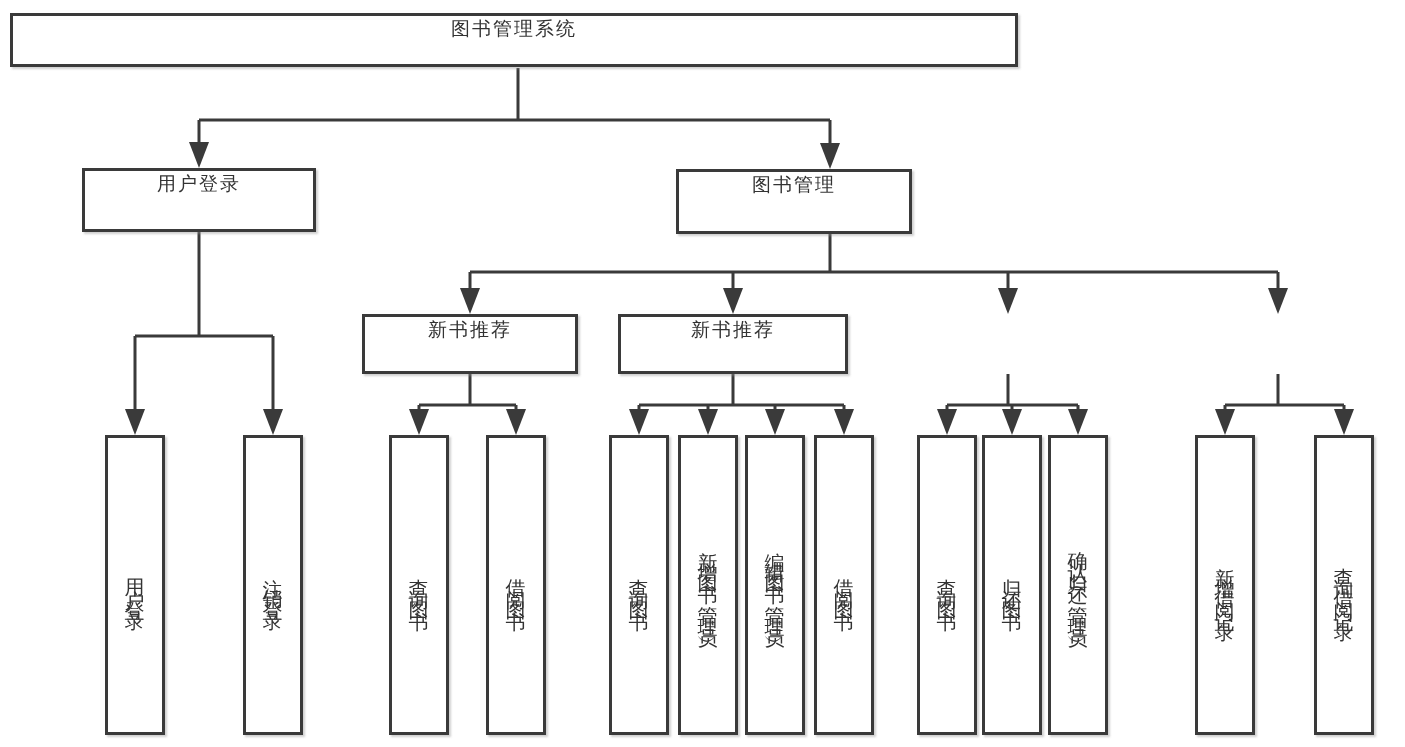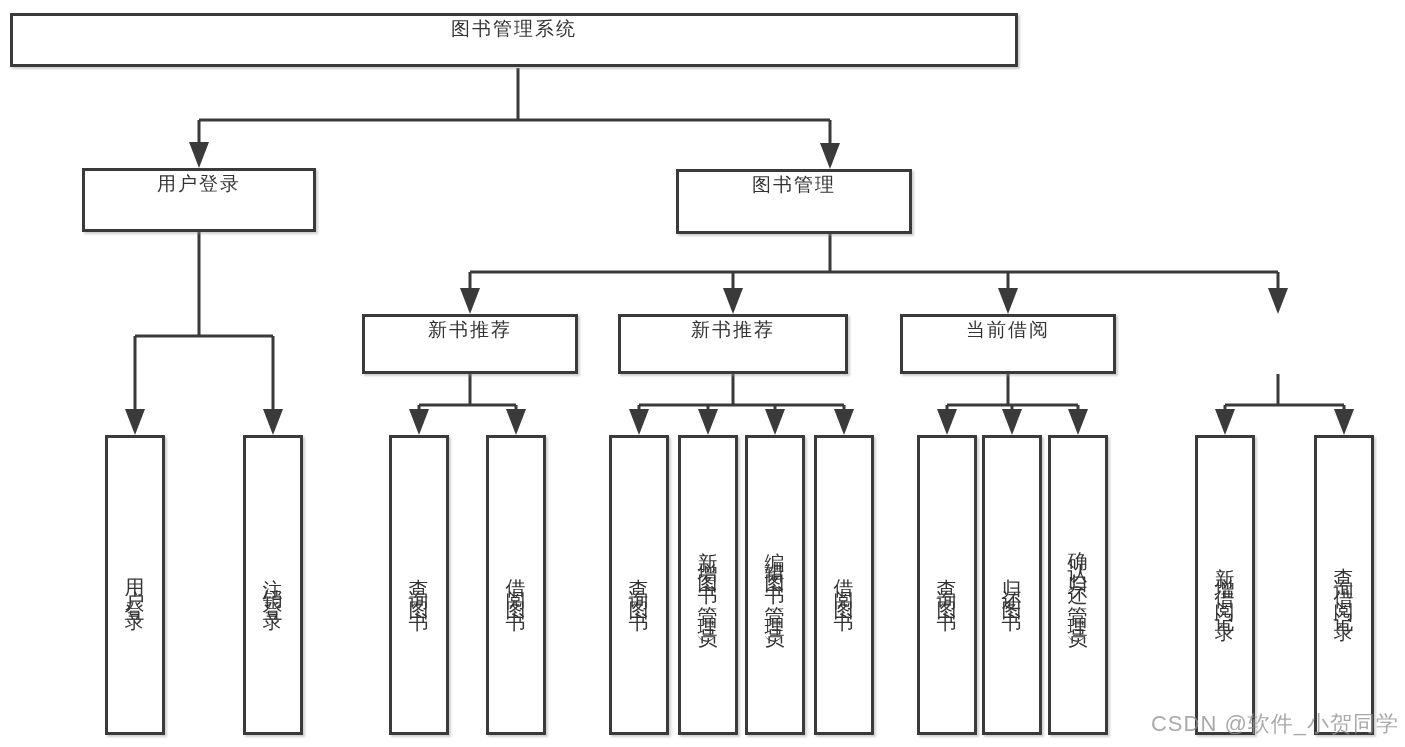--- a/index.html
+++ b/index.html
@@ -135,23 +135,20 @@
   <div class="node" style="left:676px;top:169px;width:236px;height:65px">
     <span>图书管理</span>
   </div>
 
   <div class="node" style="left:362px;top:314px;width:216px;height:60px">
     <span>新书推荐</span>
   </div>
   <div class="node" style="left:618px;top:314px;width:230px;height:60px">
     <span>新书推荐</span>
   </div>
-  <div class="node" style="left:900px;top:314px;width:216px;height:60px">
-    <span>当前借阅</span>
-  </div>
 
   <div class="leaf" style="left:105px">
     <span class="vtext">用户登录</span>
   </div>
   <div class="leaf" style="left:243px">
     <span class="vtext">注销登录</span>
   </div>
 
   <div class="leaf" style="left:389px">
     <span class="vtext">查询图书</span>
@@ -183,15 +180,14 @@
     <span class="vtext">确认归还（管理员）</span>
   </div>
 
   <div class="leaf" style="left:1195px">
     <span class="vtext">新增借阅记录</span>
   </div>
   <div class="leaf" style="left:1314px">
     <span class="vtext">查询借阅记录</span>
   </div>
 
-  <div class="watermark">CSDN @软件_小贺同学</div>
 
 </div>
 
 </body></html>

